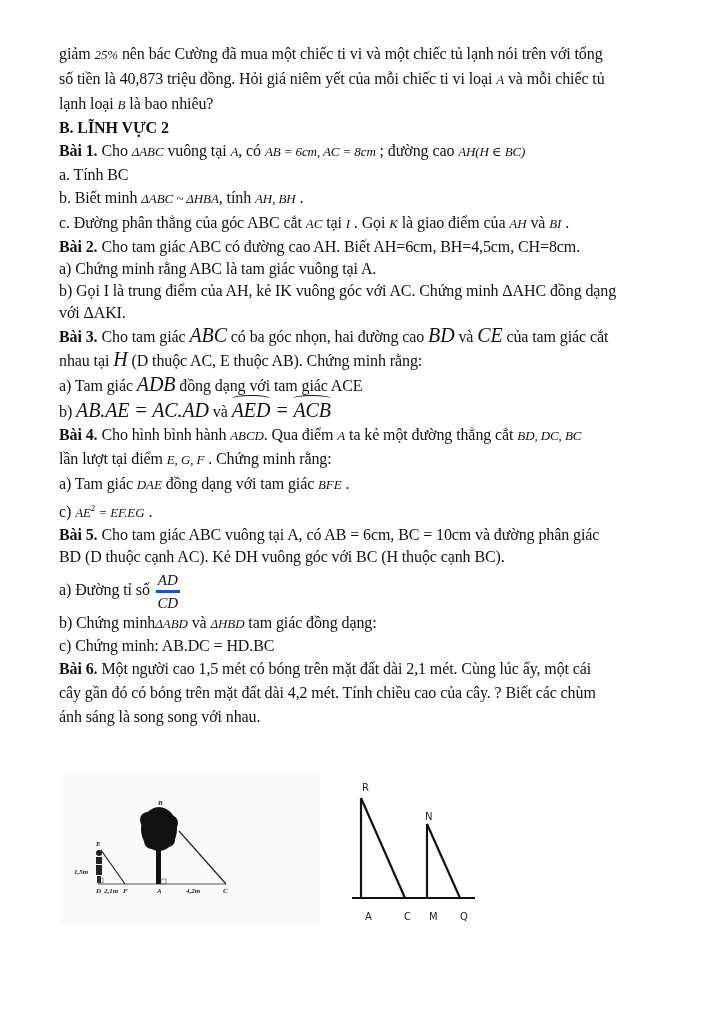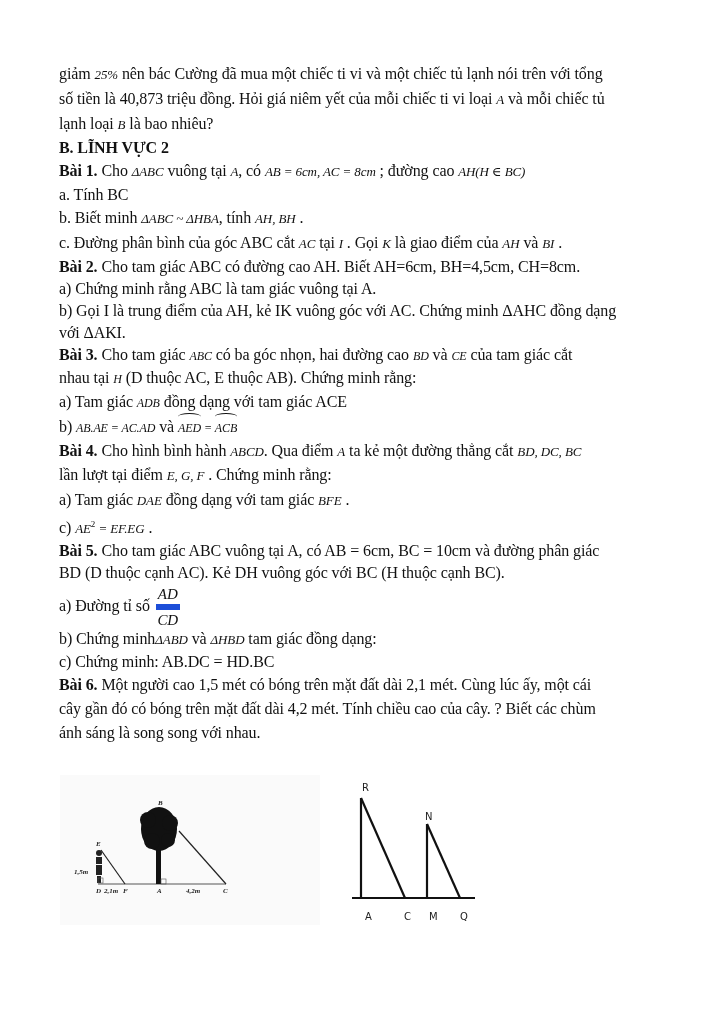--- a/index.html
+++ b/index.html
@@ -1,41 +1,41 @@
 <!DOCTYPE html>
 <html><head>
   <meta charset="utf-8">
   <style>
     html, body { margin: 0; padding: 0; background: #ffffff; }
     body {
       width: 725px; height: 1024px; position: relative; overflow: hidden;
       font-family: "Liberation Serif", "DejaVu Serif", serif;
       color: #111;
     }
-    .page { position: absolute; left: 59px; top: 62px; width: 620px; }
+    .page { position: absolute; left: 59px; top: 42px; width: 620px; }
     .line {
       font-size: 16px; line-height: 24px; white-space: nowrap;
       letter-spacing: -0.1px;
     }
     .line.tight { line-height: 22px; }
     .b { font-weight: bold; }
     .m { font-style: italic; font-size: 13px; }
-    .mb { font-style: italic; font-size: 12px; }
+    .mb { font-style: italic; font-size: 20px; }
     .arc {
       position: relative; display: inline-block; font-style: italic;
     }
     .arc::before {
       content: ""; position: absolute; left: 0; right: 0; top: -3px;
       height: 6px; border-top: 1px solid #111; border-radius: 50% 50% 0 0;
     }
     .frac {
       display: inline-block; vertical-align: middle; text-align: center;
       font-style: italic; font-size: 15px; margin-left: 6px;
     }
-    .frac .num { display: block; border-bottom: 6px solid #1d4ed8; padding: 0 2px; line-height: 20px; }
+    .frac .num { display: block; border-bottom: 3px solid #1d4ed8; padding: 0 2px; line-height: 20px; }
     .frac .den { display: block; line-height: 20px; }
     sup { font-size: 9px; vertical-align: 6px; }
     .figures { position: absolute; left: 60px; top: 775px; width: 440px; height: 150px; }
     .fig1 { position: absolute; left: 0; top: 0; width: 260px; height: 150px; }
     .fig2 { position: absolute; left: 270px; top: 0; width: 160px; height: 150px; }
   </style>
 </head>
 <body>
 
 <div class="page">
@@ -53,21 +53,21 @@
   <div class="line tight b">B. LĨNH VỰC 2</div>
 
   <div class="line">
     <span class="b">Bài 1.</span><span> Cho </span><span class="m">ΔABC</span><span> vuông tại </span><span class="m">A</span><span>, có </span><span class="m">AB = 6cm, AC = 8cm</span><span> ; đường cao </span><span class="m">AH(H ∈ BC)</span>
   </div>
   <div class="line tight">a. Tính BC</div>
   <div class="line">
     <span>b. Biết minh </span><span class="m">ΔABC ~ ΔHBA</span><span>, tính </span><span class="m">AH, BH</span><span> .</span>
   </div>
   <div class="line">
-    <span>c. Đường phân bình của  góc ABC cắt </span><span class="m">AC</span><span> tại </span><span class="m">I</span><span> . Gọi </span><span class="m">K</span><span> là giao điểm của </span><span class="m">AH</span><span> và </span><span class="m">BI</span><span> .</span>
+    <span>c. Đường phân thẳng của  góc ABC cắt </span><span class="m">AC</span><span> tại </span><span class="m">I</span><span> . Gọi </span><span class="m">K</span><span> là giao điểm của </span><span class="m">AH</span><span> và </span><span class="m">BI</span><span> .</span>
   </div>
 
   <div class="line tight">
     <span class="b">Bài 2.</span><span> Cho tam giác ABC có đường cao AH. Biết AH=6cm, BH=4,5cm, CH=8cm.</span>
   </div>
   <div class="line tight">a) Chứng minh rằng ABC là tam giác vuông tại A.</div>
   <div class="line tight">b) Gọi I là trung điểm của AH, kẻ IK vuông góc với AC. Chứng minh ΔAHC đồng dạng</div>
   <div class="line tight">với ΔAKI.</div>
 
   <div class="line tight">

